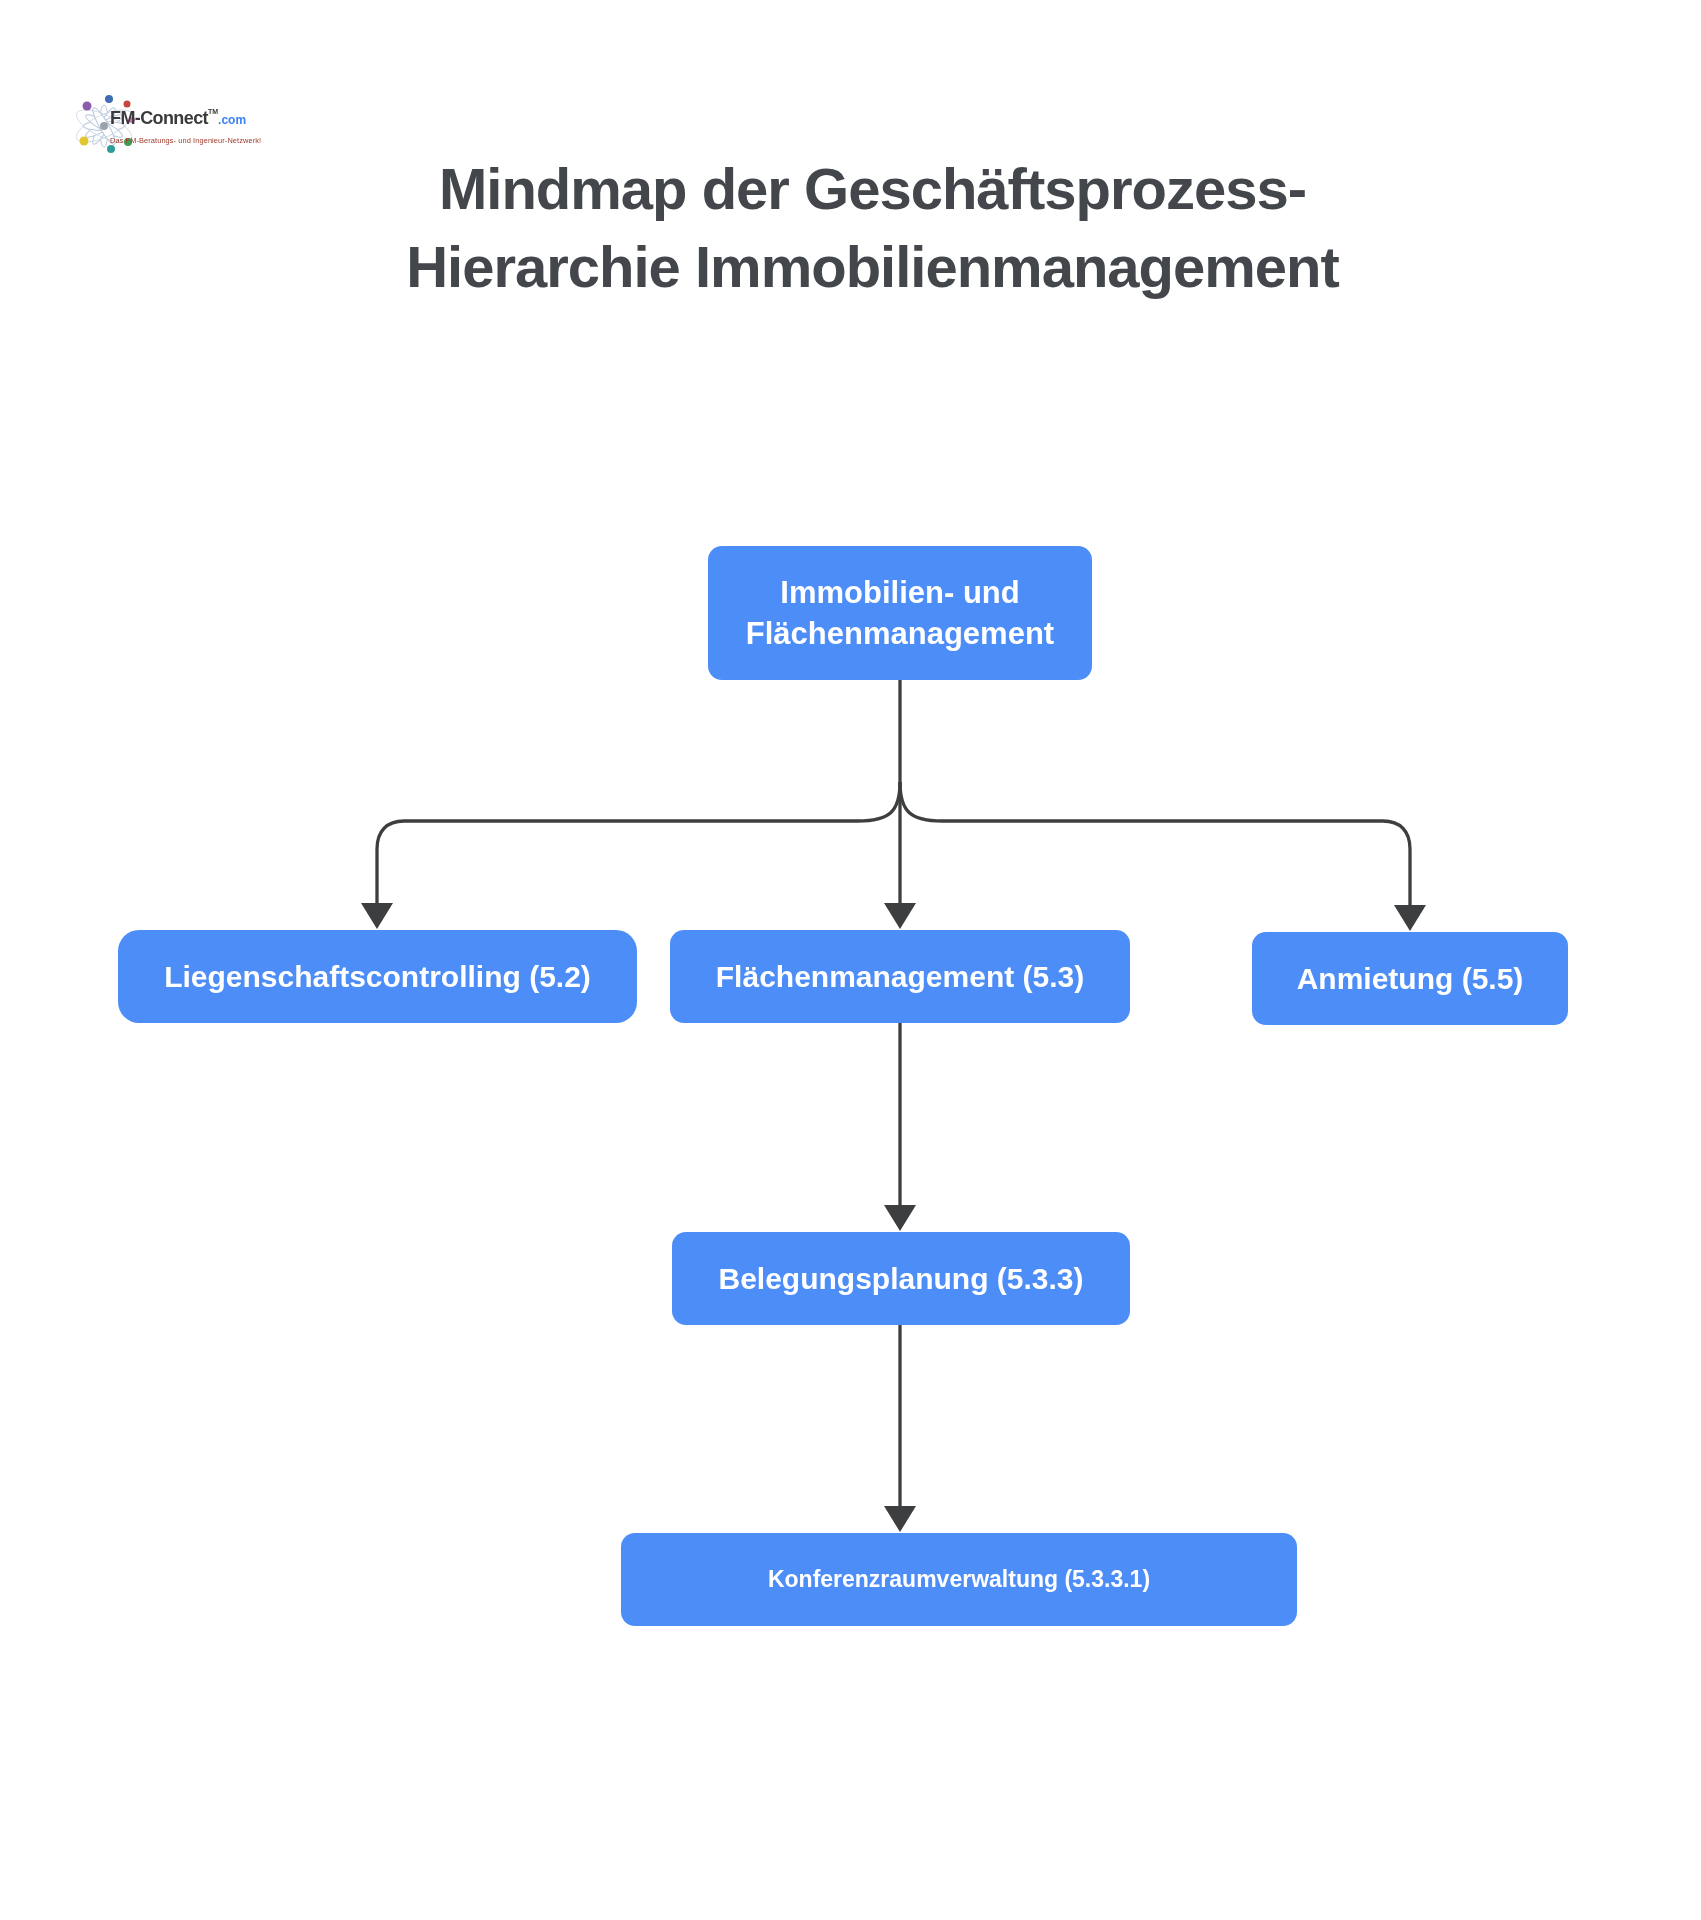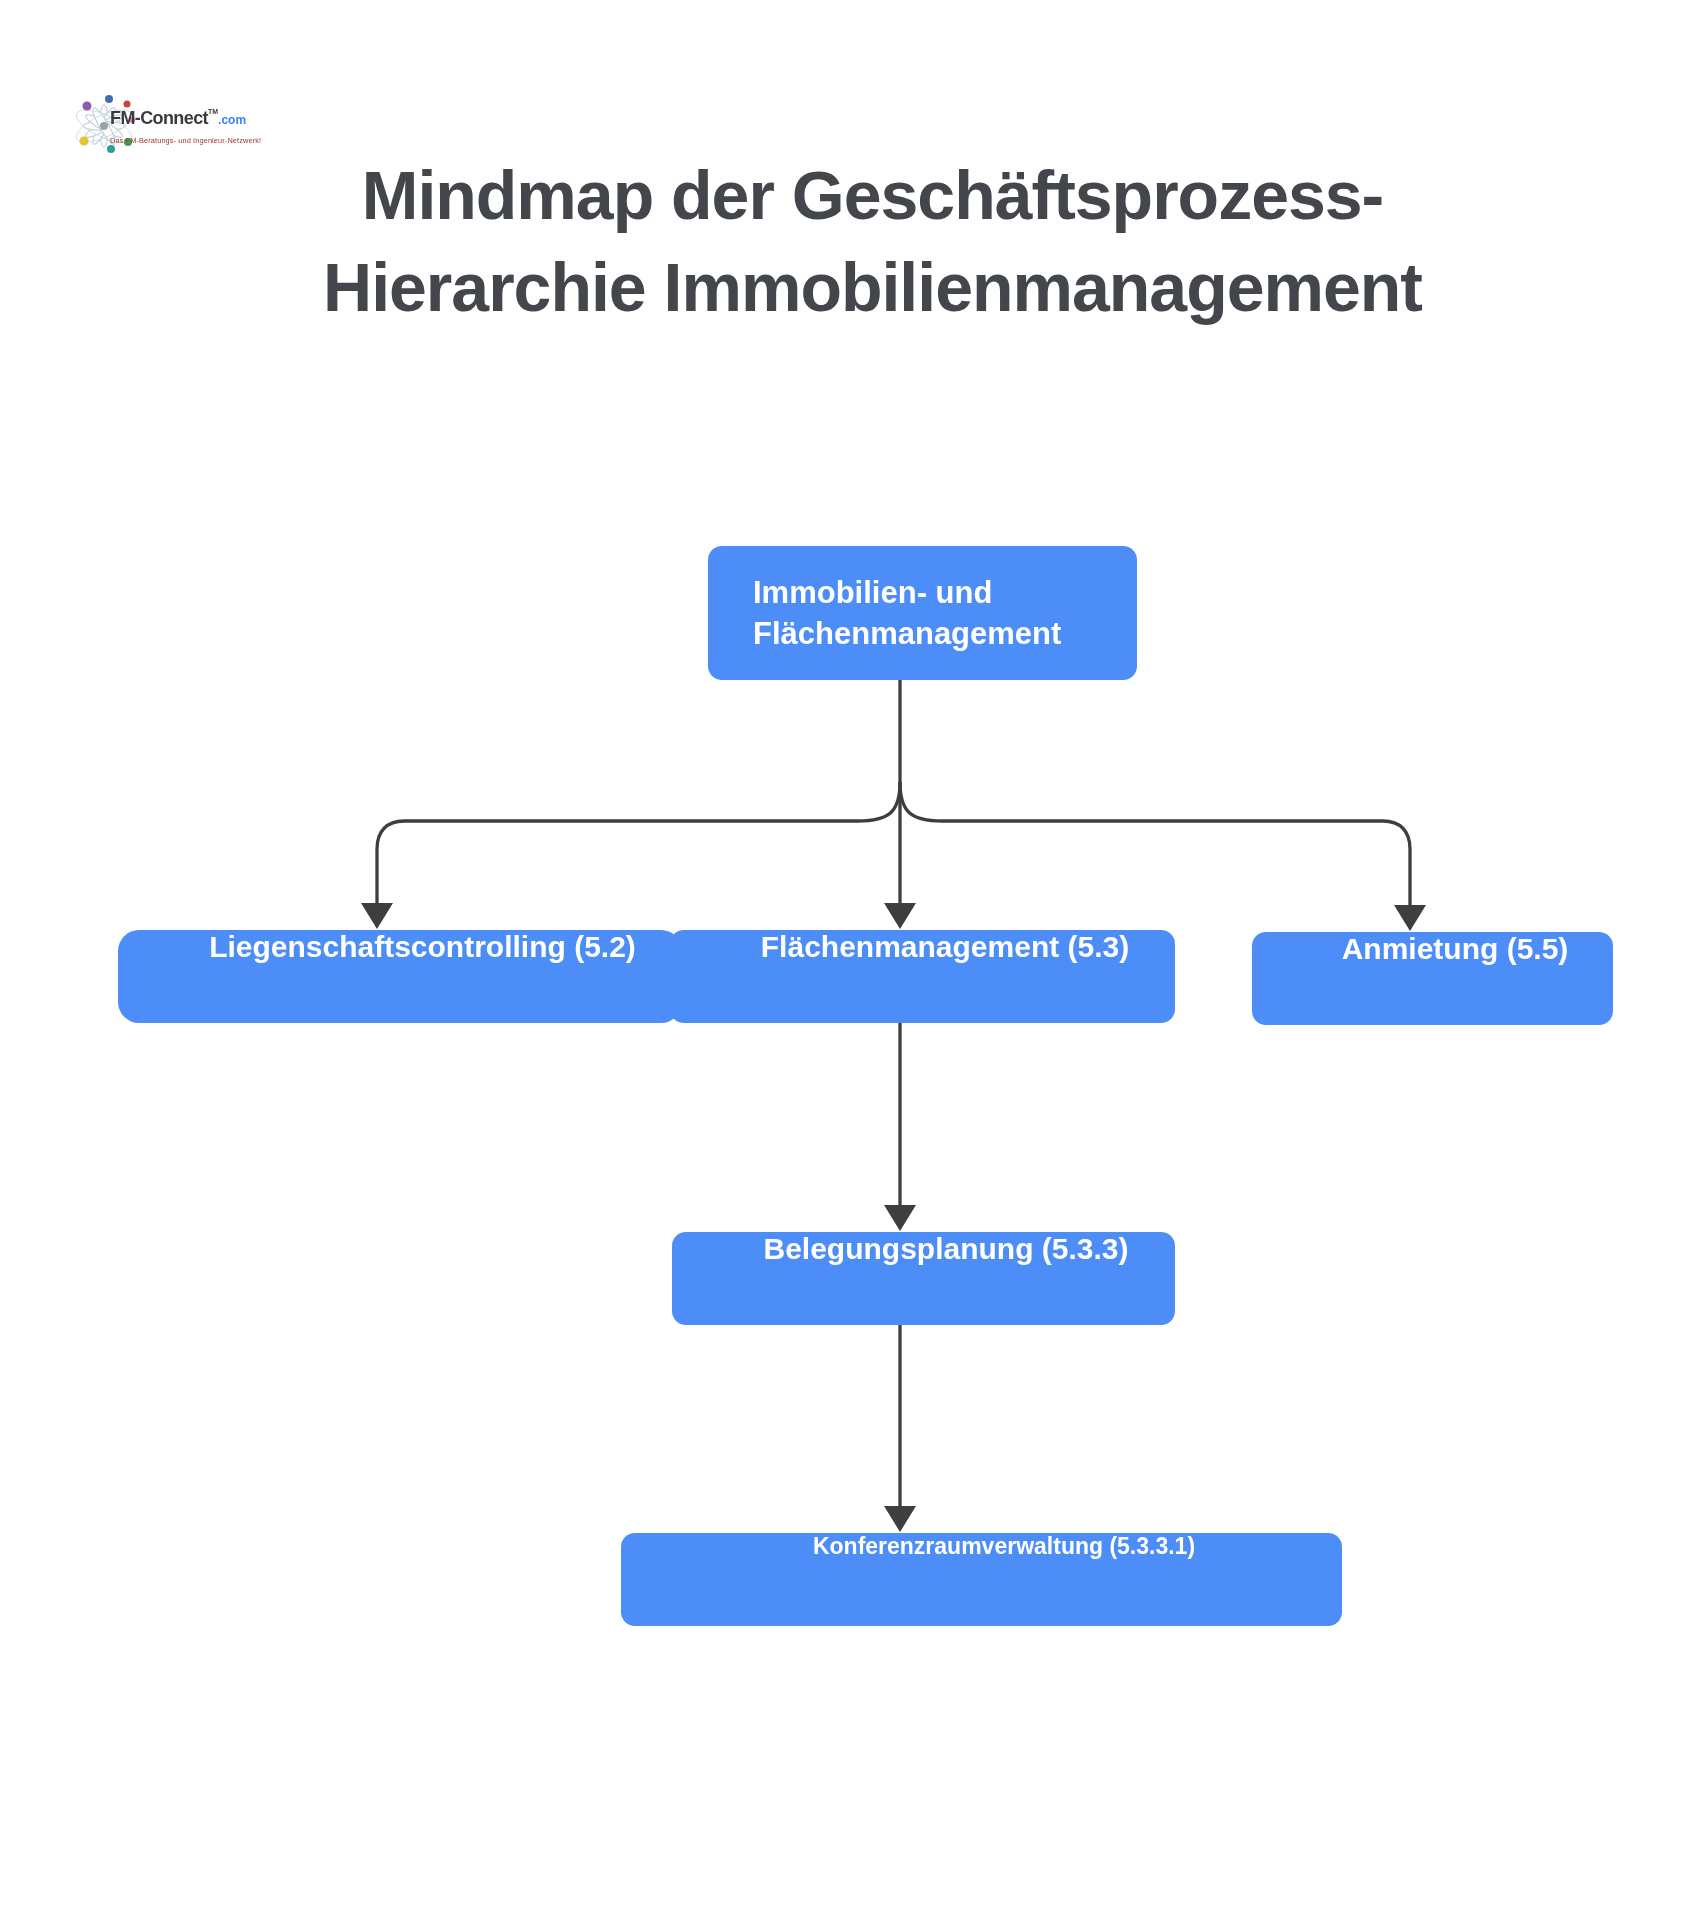--- a/index.html
+++ b/index.html
@@ -19,42 +19,41 @@
   .brand-line{line-height:20px;}
   .brand{font-weight:bold;font-size:18px;color:#3b3b3d;letter-spacing:-0.6px;}
   .brand-tm{font-size:7px;color:#3b3b3d;vertical-align:10px;font-weight:bold;}
   .brand-tld{font-weight:bold;font-size:12px;color:#3b82f6;}
   .tagline{font-size:7.4px;color:#a03a2c;margin-top:6px;letter-spacing:0.1px;}
 
   
   .title{
     position:absolute;left:0;right:0;top:150px;margin:0;
     text-align:center;
-    font-size:68px;line-height:1.35;font-weight:bold;
+    font-size:58px;line-height:1.35;font-weight:bold;
     letter-spacing:-1px;
     color:var(--color-title,#43464b);
     padding-left:44px;
   }
 
   
   .connectors{position:absolute;left:0;top:0;pointer-events:none;}
   .connectors path{fill:none;stroke:var(--color-connector,#3c3e40);stroke-width:3.3px;}
   .connectors polygon{fill:var(--color-connector,#3c3e40);stroke:none;}
 
   
   .node{
     position:absolute;
-    display:flex;align-items:flex-start;justify-content:center;
+    display:flex;align-items:center;justify-content:center;
     background:var(--color-node-fill,#4d8df7);
     color:var(--color-node-text,#ffffff);
     font-weight:bold;
     border-radius:14px;
     text-align:center;
     white-space:nowrap;
-    padding-left:45px;
   }
   .node-root{left:708px;top:546px;width:384px;height:134px;font-size:31px;line-height:41px;flex-direction:column;}
   .node-root span{display:block;}
   .node-lc{left:118px;top:930px;width:519px;height:93px;font-size:30px;border-radius:21px;}
   .node-fm{left:670px;top:930px;width:460px;height:93px;font-size:30px;}
   .node-an{left:1252px;top:932px;width:316px;height:93px;font-size:30px;}
   .node-bp{left:672px;top:1232px;width:458px;height:93px;font-size:30px;}
   .node-kv{left:621px;top:1533px;width:676px;height:93px;font-size:23px;}
 </style>
 </head>

